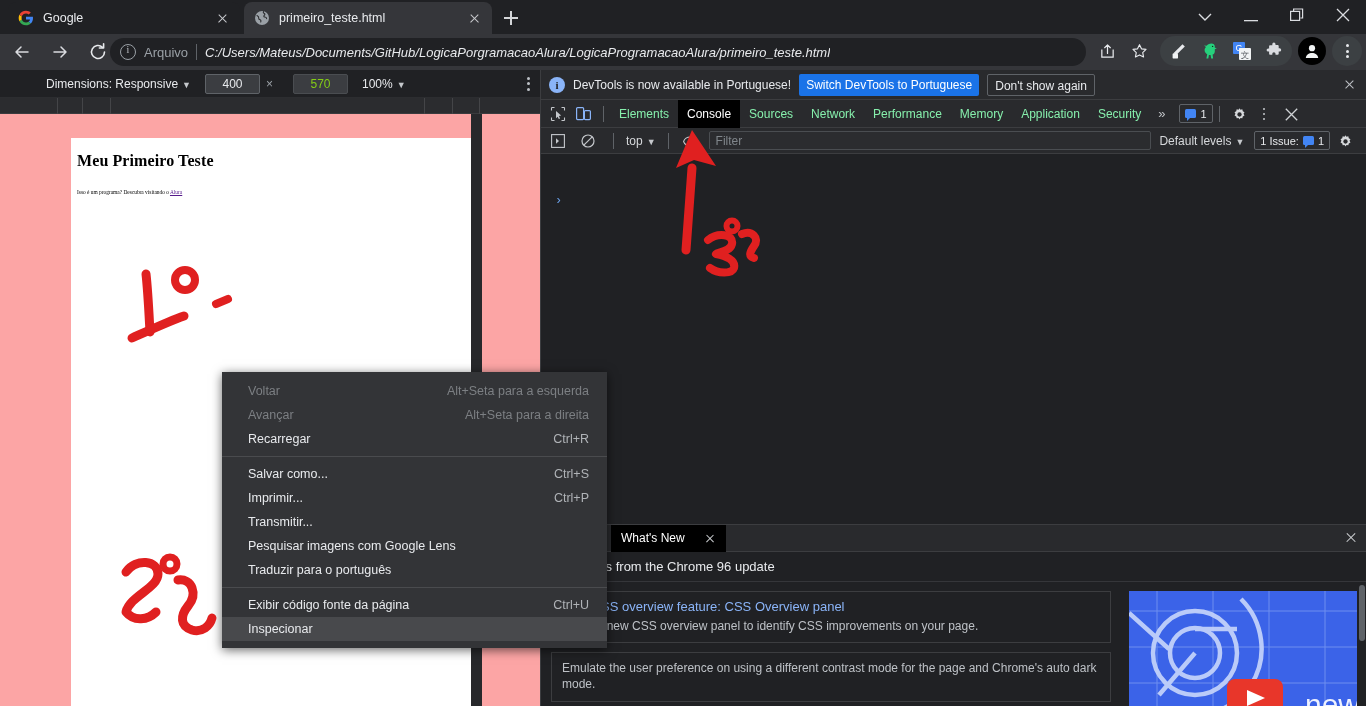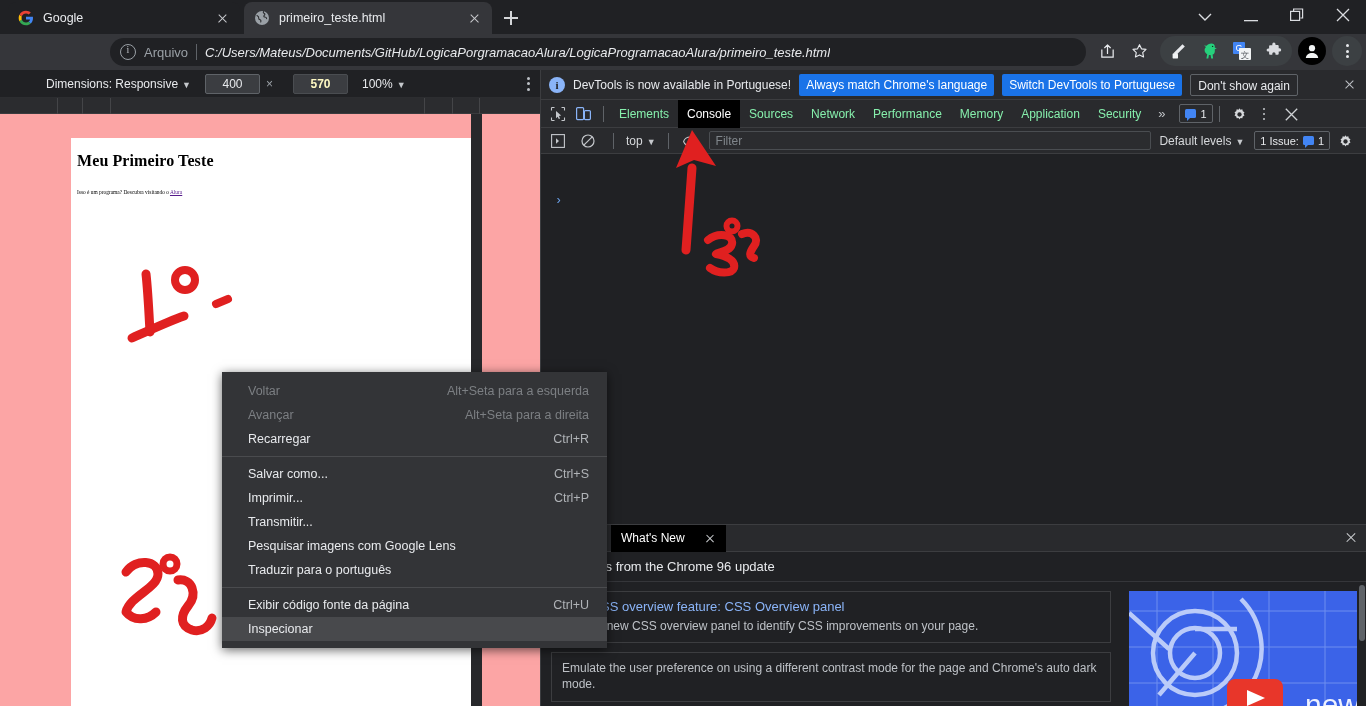--- a/index.html
+++ b/index.html
@@ -51,21 +51,21 @@
   .newtab::before { left: 6px; top: 12.3px; width: 14px; height: 1.5px; }
   .newtab::after  { left: 12.3px; top: 6px; width: 1.5px; height: 14px; }
 
   .wincontrols { position: absolute; right: 0; top: 0; height: 34px; display: flex; }
   .wc { width: 46px; height: 34px; position: relative; }
   .wc-ico { position: absolute; left: 50%; top: 50%; transform: translate(-50%,-50%); color: #dadce0; }
 
   
   .toolbar {
     position: absolute; left: 0; top: 34px; width: 1366px; height: 36px;
-    background: #35363a; display: flex; align-items: center; flex-direction: column;
+    background: #35363a; display: flex; align-items: center;
   }
   .navbtn { width: 32px; height: 32px; position: relative; margin-left: 6px; flex: 0 0 32px; }
   .omnibox {
     position: absolute; left: 110px; top: 4px; width: 976px; height: 28px;
     background: #202124; border-radius: 14px;
     display: flex; align-items: center; padding: 0 10px; gap: 8px;
   }
   .omni-info {
     width: 16px; height: 16px; border: 1.3px solid #9aa0a6; border-radius: 50%;
     position: relative; flex: 0 0 16px;
@@ -102,21 +102,21 @@
     border-bottom: 1px solid #2c2d30;
   }
   .dev-label { font-size: 12px; color: #e8eaed; margin-left: 46px; }
   .caret { display: inline-block; margin-left: 4px; font-size: 9px; color: #c5c8cc; }
   .dev-input {
     margin-left: 14px; width: 55px; height: 20px; background: #3b3d41;
     border: 1px solid #5f6368; border-radius: 2px;
     color: #e8eaed; font-size: 12px; text-align: center; line-height: 18px;
     font-family: "Liberation Sans", sans-serif;
   }
-  .dev-input.dim { color: #fef9c3; border-color: #4a4d51; font-weight: bold; }
+  .dev-input.dim { color: #84cc16; border-color: #4a4d51; }
   .dev-x { margin: 0 6px; font-size: 12px; color: #9aa0a6; }
   .dev-zoom { margin-left: 14px; font-size: 12px; color: #e8eaed; }
   .dev-kebab { position: absolute; right: 10px; display: flex; flex-direction: column; gap: 2.5px; }
   .dev-kebab i { width: 3px; height: 3px; border-radius: 50%; background: #bdc1c6; display: block; }
 
   .ruler {
     position: absolute; left: 0; top: 98px; width: 540px; height: 16px;
     background: #2b2c2f; border-bottom: 1px solid #3a3b3e;
   }
   .ruler i { position: absolute; top: 0; width: 1px; height: 16px; background: #444548; }
@@ -462,21 +462,20 @@
       </p>
     </div>
   </div>
   <div class="vp-scroll"></div>
 
   <div class="devtools">
 
     <div class="dt-banner">
       <span class="banner-info"></span>
       <span class="banner-text">DevTools is now available in Portuguese!</span>
-      <span class="banner-btn primary">Always match Chrome's language</span>
       <span class="banner-btn primary">Switch DevTools to Portuguese</span>
       <span class="banner-btn ghost">Don't show again</span>
       <span class="banner-x"></span>
     </div>
 
     <div class="dt-tabs">
       <span class="dt-icobtn">
         <svg width="16" height="16" viewBox="0 0 16 16" style="position:absolute;left:5px;top:4px;">
           <path d="M1.5 1.5h3M1.5 1.5v3M14.5 1.5h-3M14.5 1.5v3M1.5 14.5h3M1.5 14.5v-3M14.5 14.5h-3M14.5 14.5v-3" stroke="#c5c8cc" stroke-width="1.1" fill="none"></path>
           <path d="M6 5l5.2 4.6-2.3.4 1.2 2.4-1.3.7-1.2-2.4-1.6 1.6z" fill="#c5c8cc"></path>

